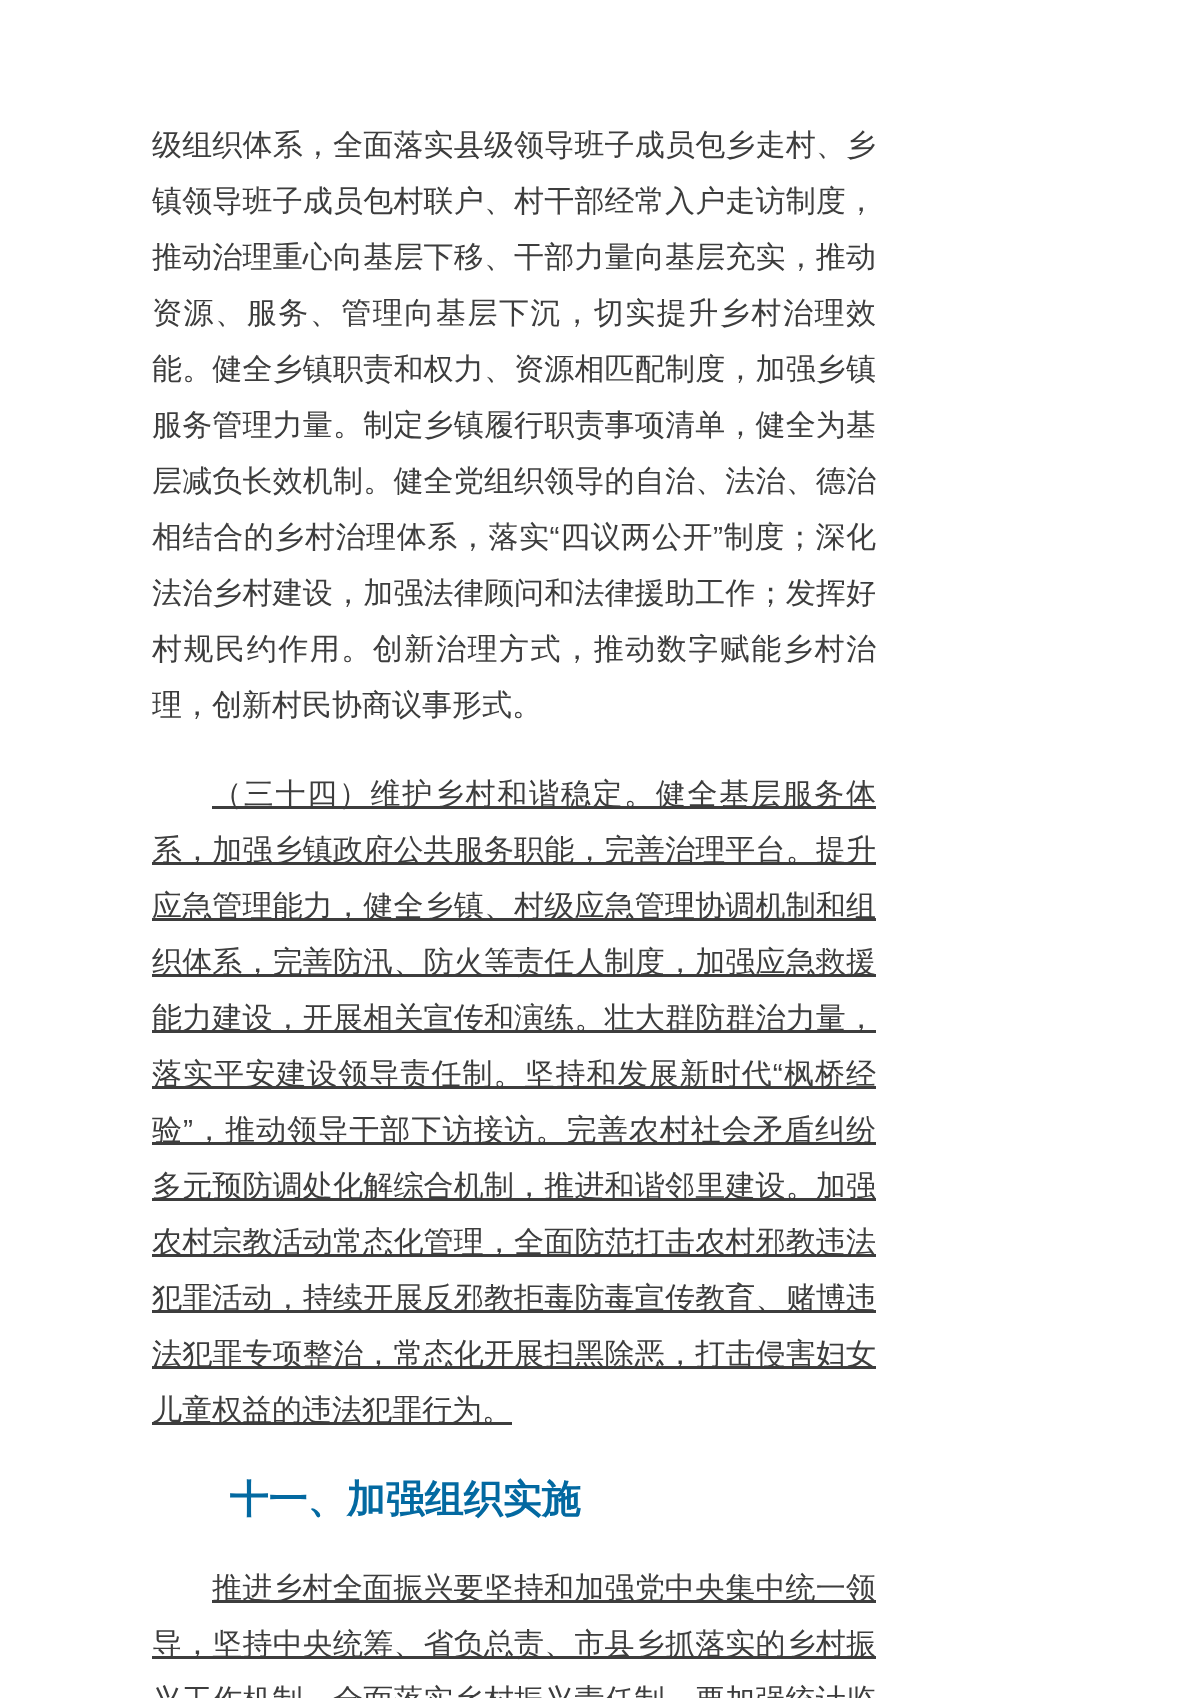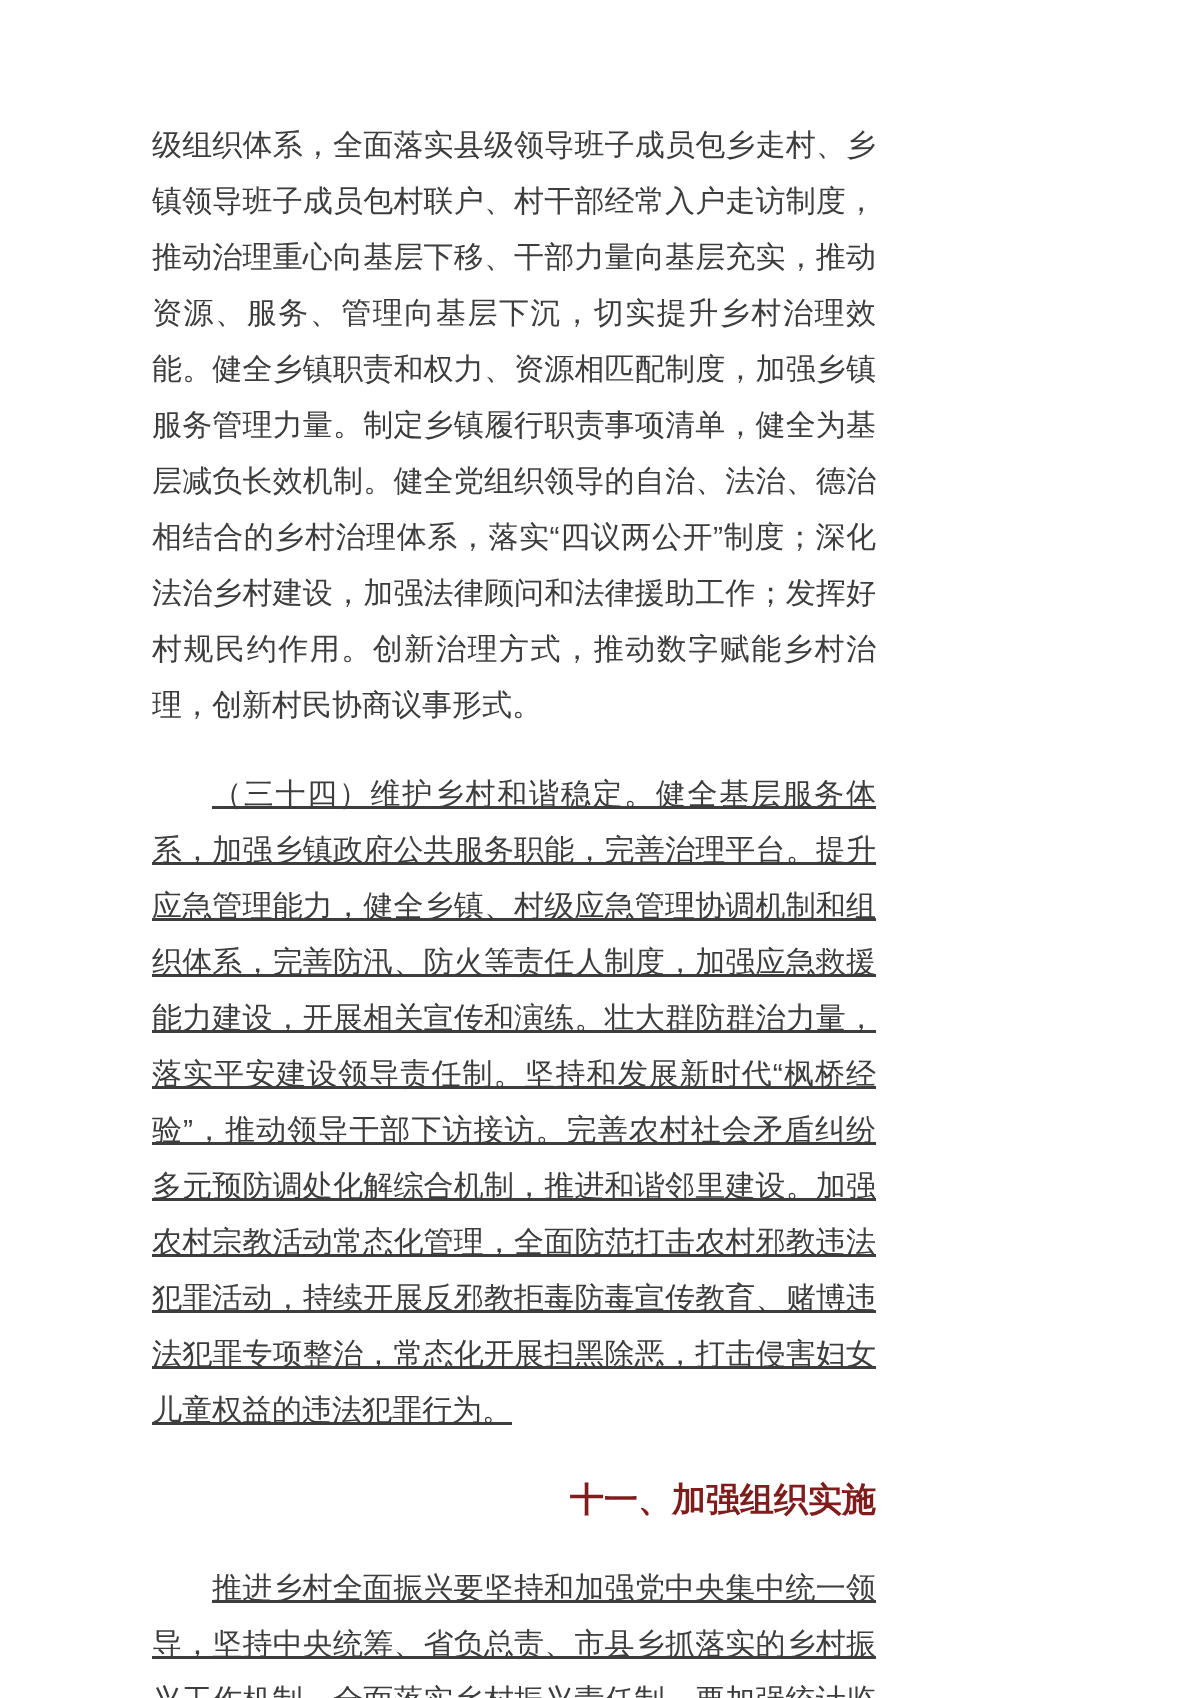--- a/index.html
+++ b/index.html
@@ -26,26 +26,26 @@
     color: #3d3d3d;
     text-align: justify;
     margin: 0 0 33px 0;
     letter-spacing: 0;
   }
   .para.indent {
     text-indent: 2em;
     text-decoration: underline;
   }
   .heading {
-    font-size: 34px;
+    font-size: 39px;
     line-height: 56px;
     font-weight: bold;
-    color: #7f1d1d;
+    color: #0369a1;
     text-indent: 2em;
-    text-align: right;
+    text-align: left;
     margin: 0 0 33px 0;
   }
 </style>
 </head>
 <body>
 
 <main class="page">
   <p class="para">级组织体系，全面落实县级领导班子成员包乡走村、乡镇领导班子成员包村联户、村干部经常入户走访制度，推动治理重心向基层下移、干部力量向基层充实，推动资源、服务、管理向基层下沉，切实提升乡村治理效能。健全乡镇职责和权力、资源相匹配制度，加强乡镇服务管理力量。制定乡镇履行职责事项清单，健全为基层减负长效机制。健全党组织领导的自治、法治、德治相结合的乡村治理体系，落实“四议两公开”制度；深化法治乡村建设，加强法律顾问和法律援助工作；发挥好村规民约作用。创新治理方式，推动数字赋能乡村治理，创新村民协商议事形式。</p>
 
   <p class="para indent">（三十四）维护乡村和谐稳定。健全基层服务体系，加强乡镇政府公共服务职能，完善治理平台。提升应急管理能力，健全乡镇、村级应急管理协调机制和组织体系，完善防汛、防火等责任人制度，加强应急救援能力建设，开展相关宣传和演练。壮大群防群治力量，落实平安建设领导责任制。坚持和发展新时代“枫桥经验”，推动领导干部下访接访。完善农村社会矛盾纠纷多元预防调处化解综合机制，推进和谐邻里建设。加强农村宗教活动常态化管理，全面防范打击农村邪教违法犯罪活动，持续开展反邪教拒毒防毒宣传教育、赌博违法犯罪专项整治，常态化开展扫黑除恶，打击侵害妇女儿童权益的违法犯罪行为。</p>

